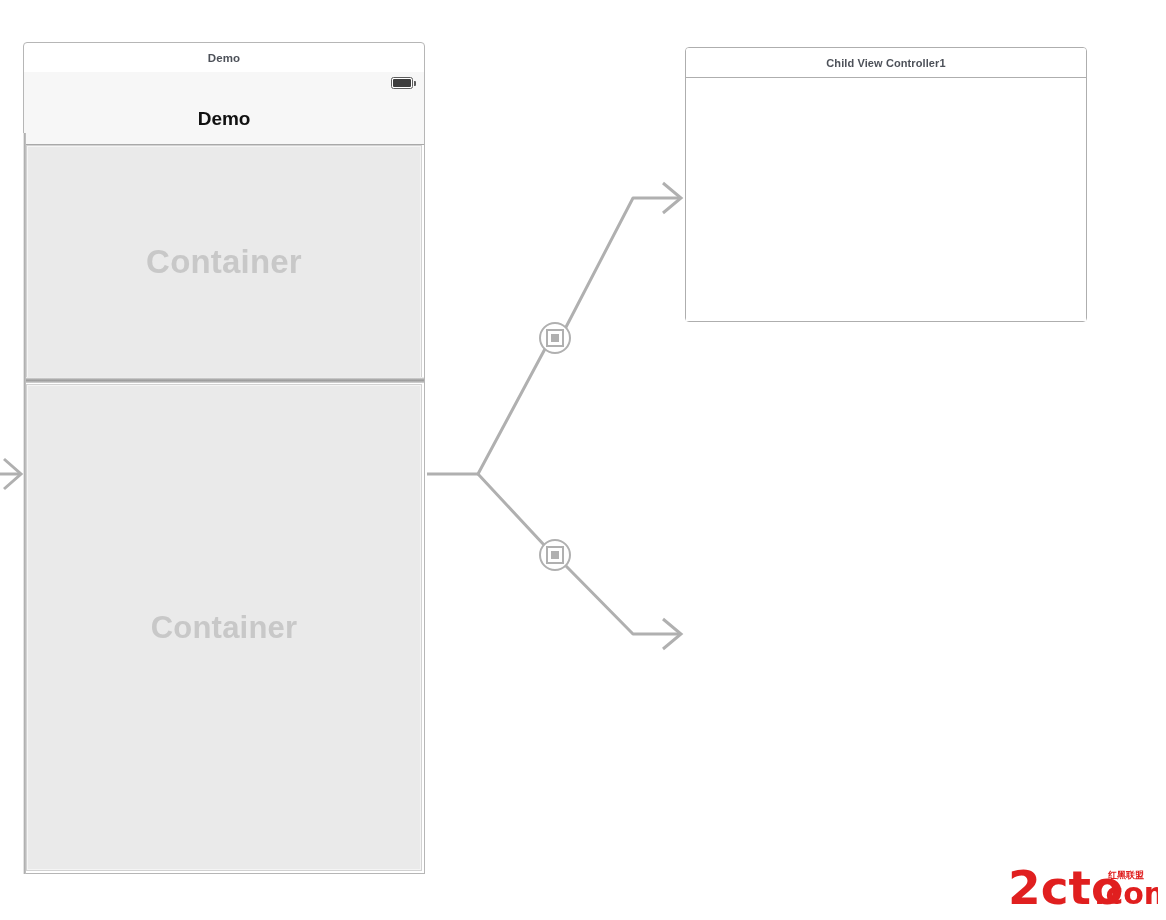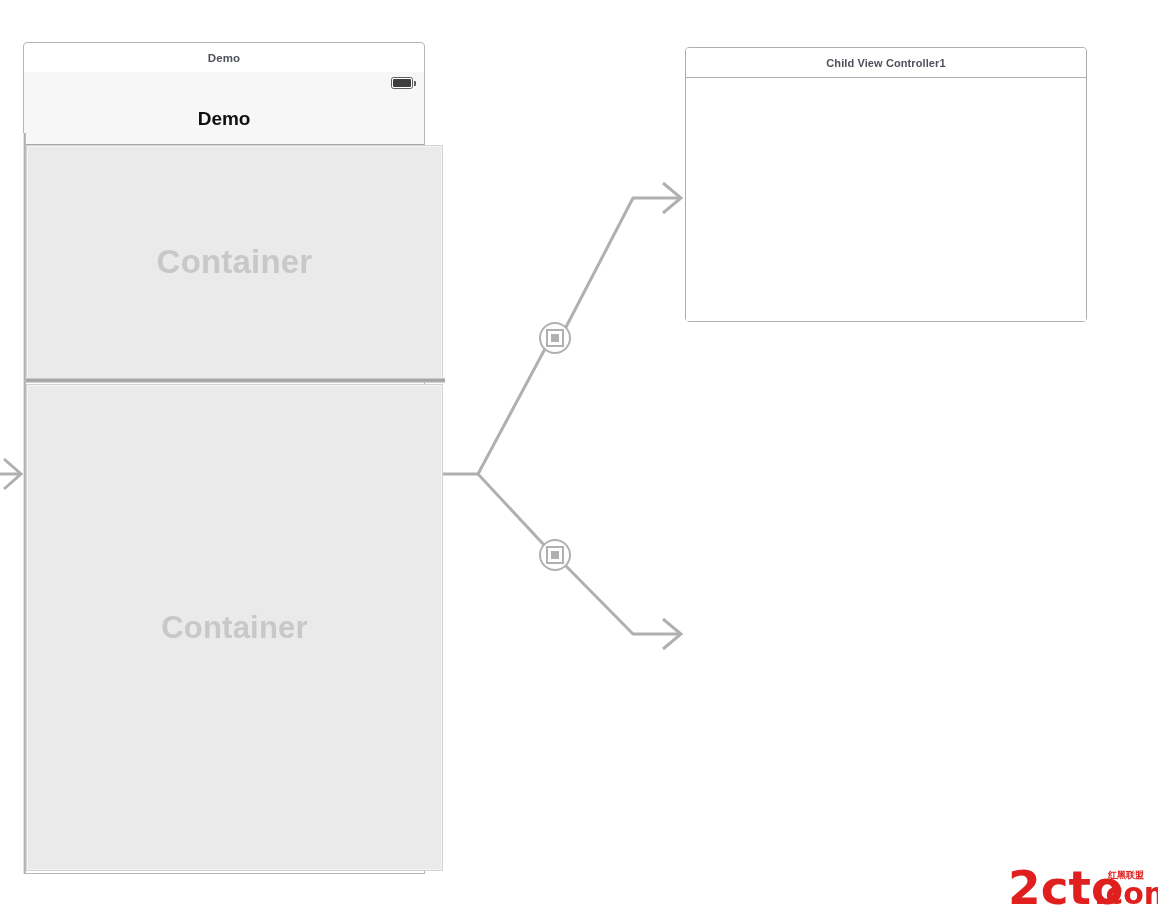--- a/index.html
+++ b/index.html
@@ -120,21 +120,20 @@
     color: #111111;
     letter-spacing: -0.1px;
   }
 
   .container-stack {
     position: absolute;
     left: 0;
     top: 73px;
     width: 100%;
     bottom: 0;
-    padding-left: 21px;
   }
   .container-view {
     position: absolute;
     left: 2px;
     right: 2px;
     box-sizing: border-box;
     background: #eaeaea;
     border: 1px solid #d2d2d2;
     box-shadow: inset 0 0 0 1px rgba(255,255,255,0.5);
     display: flex;

